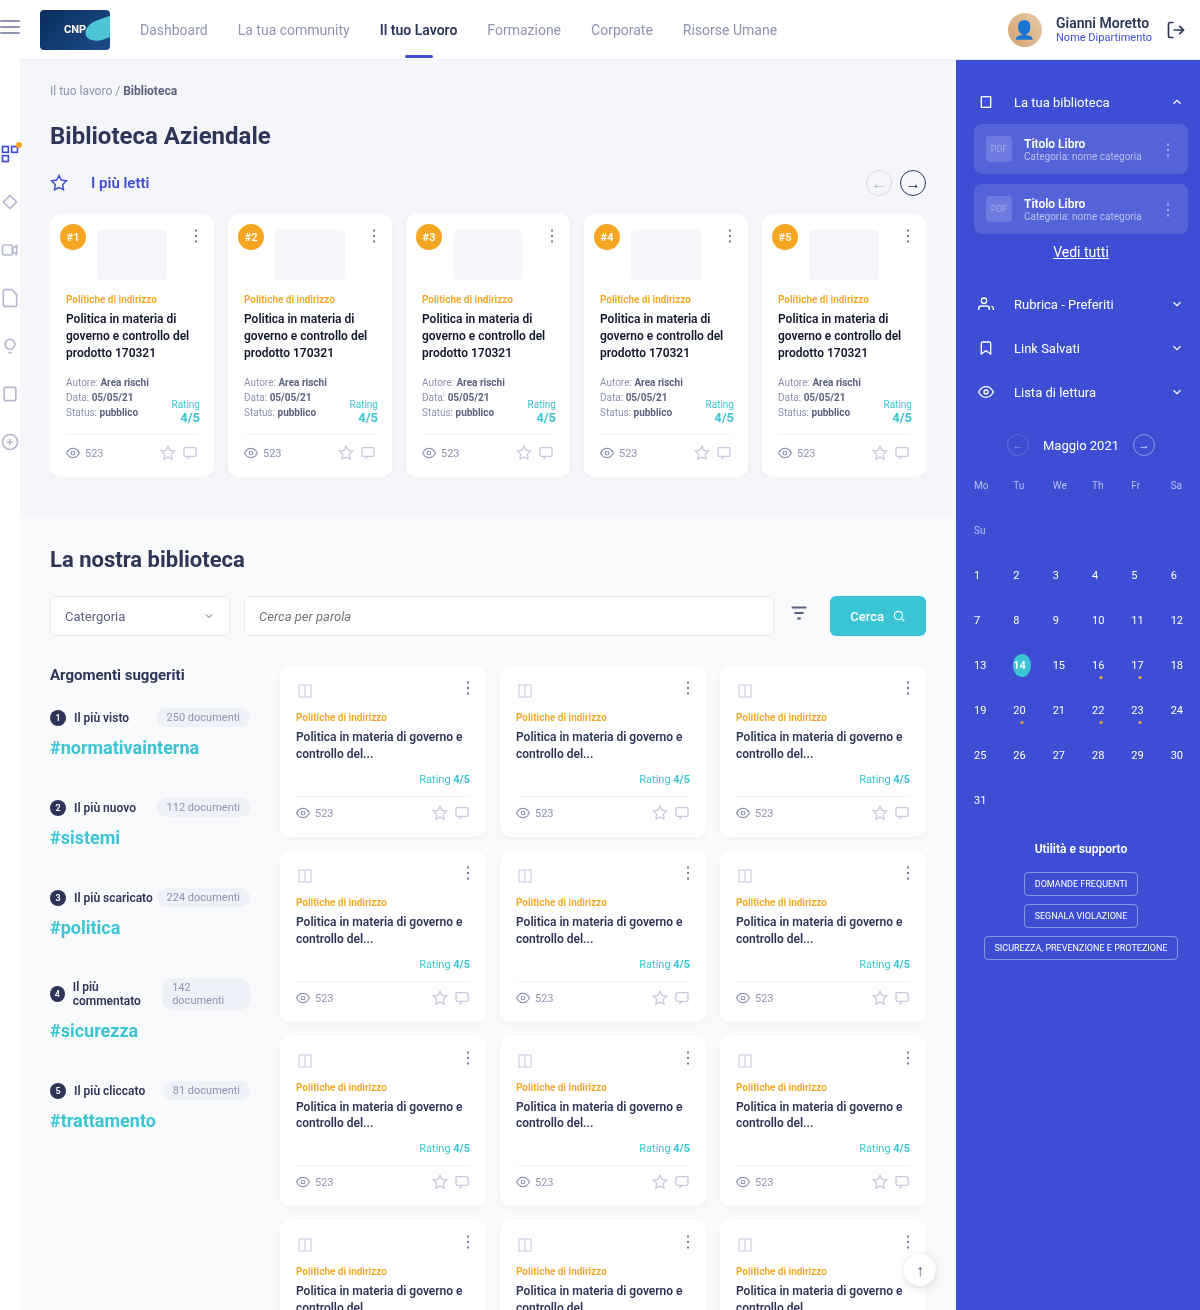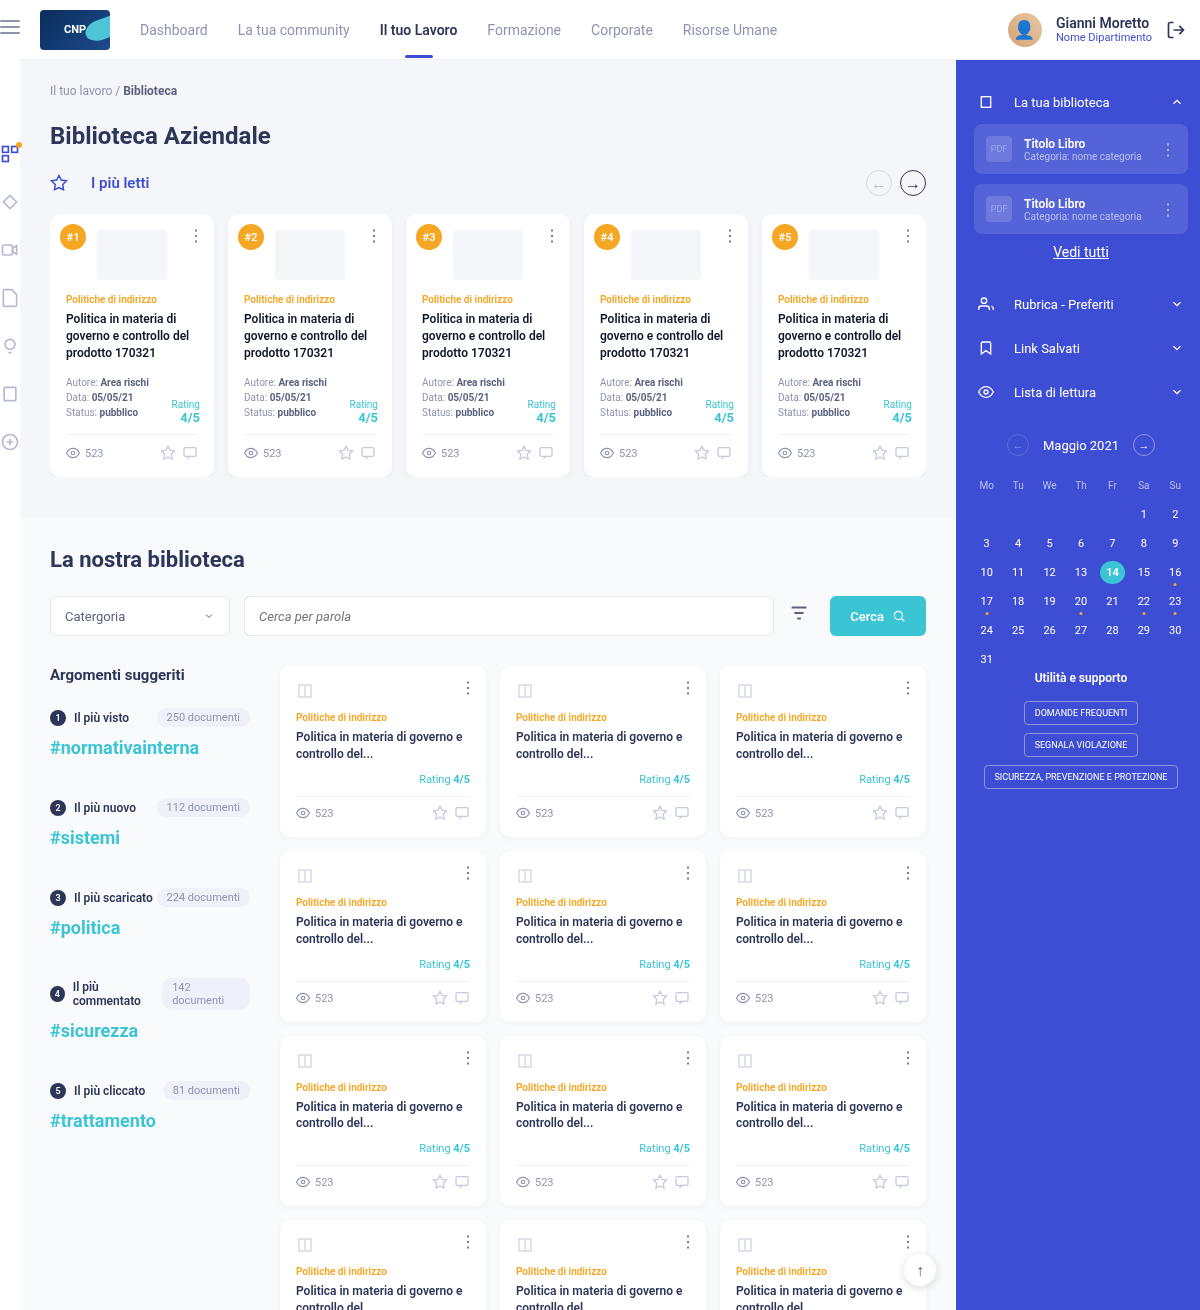--- a/index.html
+++ b/index.html
@@ -85,26 +85,26 @@
 .sb-book-txt{flex:1}
 .sb-book-title{font-size:12px;font-weight:600}
 .sb-book-cat{font-size:10px;color:#b8c0ec}
 .sb-book-menu{cursor:pointer;color:#b8c0ec}
 .see-all{text-align:center;font-size:14px;text-decoration:underline;cursor:pointer;margin:6px 0 14px}
 .calendar{margin-top:20px}
 .cal-head{display:flex;align-items:center;justify-content:center;gap:14px;margin-bottom:18px}
 .cal-month{font-size:13px;font-weight:400}
 .cal-arrow{width:22px;height:22px;border:1.5px solid rgba(255,255,255,0.4);border-radius:50%;display:flex;align-items:center;justify-content:center;cursor:pointer;font-size:11px}
 .cal-arrow.dim{opacity:0.4}
-.cal-grid{display:grid;grid-template-columns:repeat(7,1fr);gap:6px;text-align:center}
+.cal-grid{display:grid;grid-template-columns:repeat(6,1fr);gap:22px;}
 .cal-day-h{font-size:10px;color:#b8c0ec;padding:6px 0}
 .cal-day{font-size:11px;padding:5px 0;cursor:pointer;position:relative;border-radius:50%}
 .cal-day.today{background:#3bc4d4;font-weight:600}
 .cal-day.has-dot::after{content:"";position:absolute;bottom:-2px;left:50%;transform:translateX(-50%);width:3px;height:3px;background:#f5a623;border-radius:50%}
-.support{text-align:center}
+.support{margin-top:30px;text-align:center}
 .support-title{font-size:12px;font-weight:600;margin-bottom:16px}
 .support-btns{display:flex;flex-wrap:wrap;gap:8px;justify-content:center}
 .sup-btn{border:1px solid rgba(255,255,255,0.4);background:transparent;color:#fff;font-size:9px;padding:6px 10px;border-radius:4px;cursor:pointer}
 .scroll-top{position:fixed;bottom:24px;right:264px;width:32px;height:32px;background:#fff;border-radius:50%;box-shadow:0 2px 8px rgba(0,0,0,0.15);display:flex;align-items:center;justify-content:center;cursor:pointer;color:#5b6280}
 svg{display:block}
 </style>
 </head>
 <body>
 
 <div class="app">

